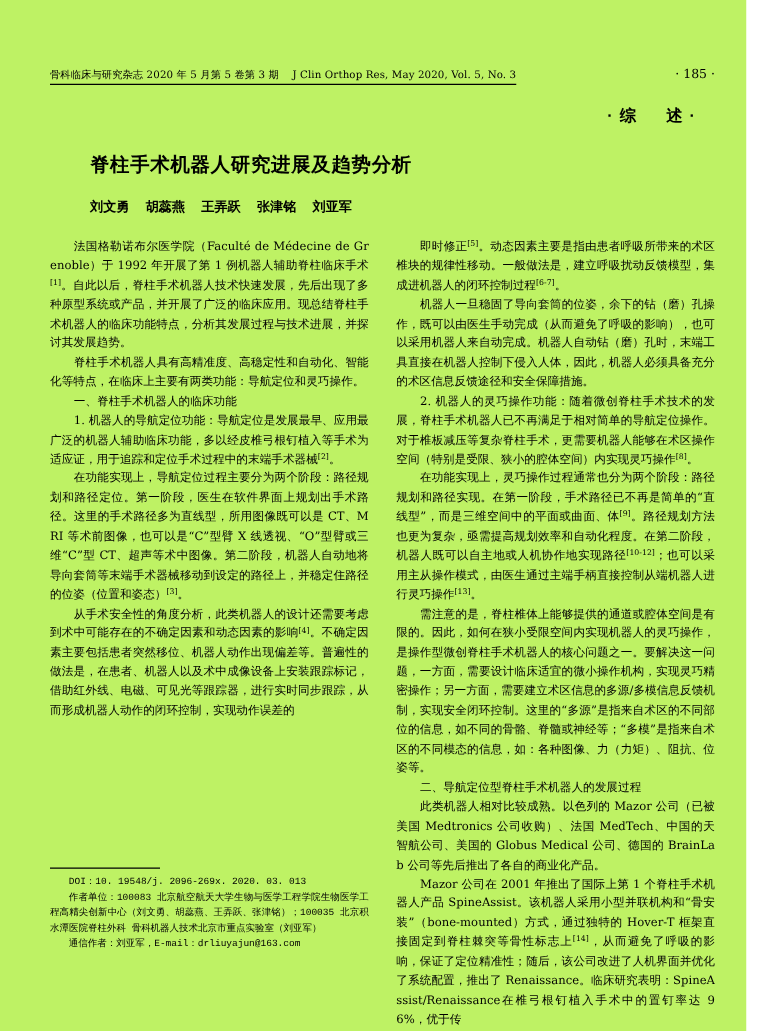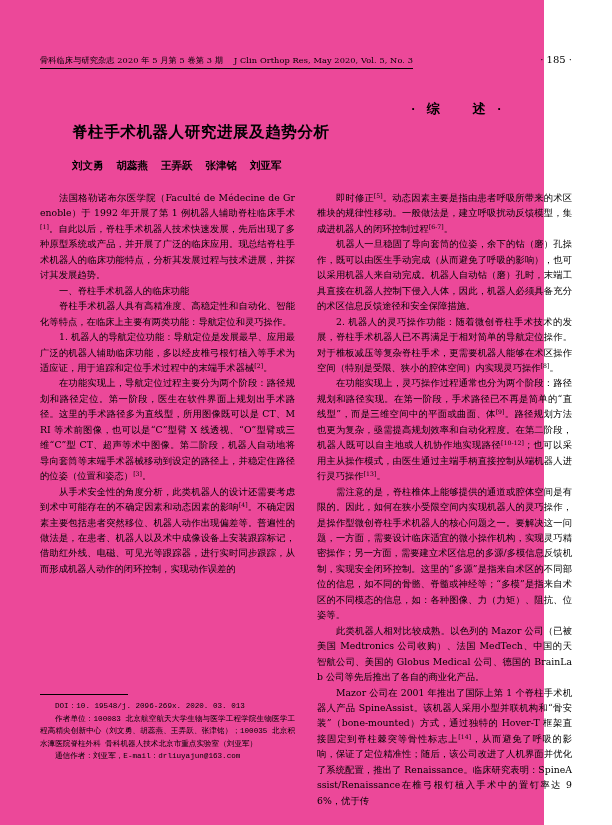--- a/index.html
+++ b/index.html
@@ -11,23 +11,23 @@
     width: 612px;
     height: 825px;
     font-family: "DejaVu Serif", "Liberation Serif", serif;
     color: #000000;
     position: relative;
     overflow: hidden;
   }
   .page {
     position: absolute;
     left: 0; top: 0;
-    width: 544px;
+    width: 597px;
     height: 825px;
-    background: #ec4899;
+    background: #bef264;
   }
 
   
   .running-head {
     position: absolute;
     left: 40px;
     top: 54px;
     width: 532px;
     display: flex;
     justify-content: space-between;
@@ -45,25 +45,25 @@
   .rh-en { font-family: "DejaVu Serif", "Liberation Serif", serif; }
   .running-head-right {
     font-size: 10px;
     white-space: nowrap;
   }
 
   
   .section-marker {
     position: absolute;
     right: 40px;
-    top: 100px;
+    top: 84px;
     font-size: 13px;
     font-weight: bold;
     letter-spacing: 1px;
-    font-family: Liberation Mono, monospace;
+    font-family: Liberation Sans, sans-serif;
   }
   .section-marker .gap { display: inline-block; width: 14px; }
 
   
   .article-title {
     position: absolute;
     left: 72px;
     top: 122px;
     font-size: 15.5px;
     font-weight: bold;
@@ -162,33 +162,34 @@
   <div class="article-title">脊柱手术机器人研究进展及趋势分析</div>
 
   <div class="authors">
     <span class="au">刘文勇</span><span class="au">胡蕊燕</span><span class="au">王弄跃</span><span class="au">张津铭</span><span class="au">刘亚军</span>
   </div>
 
   <div class="columns">
 
     <div class="col col-left">
       <p class="para">法国格勒诺布尔医学院（Faculté de Médecine de Grenoble）于 1992 年开展了第 1 例机器人辅助脊柱临床手术<sup>[1]</sup>。自此以后，脊柱手术机器人技术快速发展，先后出现了多种原型系统或产品，并开展了广泛的临床应用。现总结脊柱手术机器人的临床功能特点，分析其发展过程与技术进展，并探讨其发展趋势。</p>
+      <p class="para">脊柱手术机器人具有高精准度、高稳定性和自动化、智能化等特点，在临床上主要有两类功能：导航定位和灵巧操作。</p>
       <p class="para">一、脊柱手术机器人的临床功能</p>
-      <p class="para">脊柱手术机器人具有高精准度、高稳定性和自动化、智能化等特点，在临床上主要有两类功能：导航定位和灵巧操作。</p>
       <p class="para">1. 机器人的导航定位功能：导航定位是发展最早、应用最广泛的机器人辅助临床功能，多以经皮椎弓根钉植入等手术为适应证，用于追踪和定位手术过程中的末端手术器械<sup>[2]</sup>。</p>
       <p class="para">在功能实现上，导航定位过程主要分为两个阶段：路径规划和路径定位。第一阶段，医生在软件界面上规划出手术路径。这里的手术路径多为直线型，所用图像既可以是 CT、MRI 等术前图像，也可以是“C”型臂 X 线透视、“O”型臂或三维“C”型 CT、超声等术中图像。第二阶段，机器人自动地将导向套筒等末端手术器械移动到设定的路径上，并稳定住路径的位姿（位置和姿态）<sup>[3]</sup>。</p>
       <p class="para">从手术安全性的角度分析，此类机器人的设计还需要考虑到术中可能存在的不确定因素和动态因素的影响<sup>[4]</sup>。不确定因素主要包括患者突然移位、机器人动作出现偏差等。普遍性的做法是，在患者、机器人以及术中成像设备上安装跟踪标记，借助红外线、电磁、可见光等跟踪器，进行实时同步跟踪，从而形成机器人动作的闭环控制，实现动作误差的</p>
     </div>
 
     <div class="col col-right">
       <p class="para">即时修正<sup>[5]</sup>。动态因素主要是指由患者呼吸所带来的术区椎块的规律性移动。一般做法是，建立呼吸扰动反馈模型，集成进机器人的闭环控制过程<sup>[6-7]</sup>。</p>
       <p class="para">机器人一旦稳固了导向套筒的位姿，余下的钻（磨）孔操作，既可以由医生手动完成（从而避免了呼吸的影响），也可以采用机器人来自动完成。机器人自动钻（磨）孔时，末端工具直接在机器人控制下侵入人体，因此，机器人必须具备充分的术区信息反馈途径和安全保障措施。</p>
       <p class="para">2. 机器人的灵巧操作功能：随着微创脊柱手术技术的发展，脊柱手术机器人已不再满足于相对简单的导航定位操作。对于椎板减压等复杂脊柱手术，更需要机器人能够在术区操作空间（特别是受限、狭小的腔体空间）内实现灵巧操作<sup>[8]</sup>。</p>
       <p class="para">在功能实现上，灵巧操作过程通常也分为两个阶段：路径规划和路径实现。在第一阶段，手术路径已不再是简单的“直线型”，而是三维空间中的平面或曲面、体<sup>[9]</sup>。路径规划方法也更为复杂，亟需提高规划效率和自动化程度。在第二阶段，机器人既可以自主地或人机协作地实现路径<sup>[10-12]</sup>；也可以采用主从操作模式，由医生通过主端手柄直接控制从端机器人进行灵巧操作<sup>[13]</sup>。</p>
       <p class="para">需注意的是，脊柱椎体上能够提供的通道或腔体空间是有限的。因此，如何在狭小受限空间内实现机器人的灵巧操作，是操作型微创脊柱手术机器人的核心问题之一。要解决这一问题，一方面，需要设计临床适宜的微小操作机构，实现灵巧精密操作；另一方面，需要建立术区信息的多源/多模信息反馈机制，实现安全闭环控制。这里的“多源”是指来自术区的不同部位的信息，如不同的骨骼、脊髓或神经等；“多模”是指来自术区的不同模态的信息，如：各种图像、力（力矩）、阻抗、位姿等。</p>
+      <p class="para">二、导航定位型脊柱手术机器人的发展过程</p>
       <p class="para">此类机器人相对比较成熟。以色列的 Mazor 公司（已被美国 Medtronics 公司收购）、法国 MedTech、中国的天智航公司、美国的 Globus Medical 公司、德国的 BrainLab 公司等先后推出了各自的商业化产品。</p>
       <p class="para">Mazor 公司在 2001 年推出了国际上第 1 个脊柱手术机器人产品 SpineAssist。该机器人采用小型并联机构和“骨安装”（bone-mounted）方式，通过独特的 Hover-T 框架直接固定到脊柱棘突等骨性标志上<sup>[14]</sup>，从而避免了呼吸的影响，保证了定位精准性；随后，该公司改进了人机界面并优化了系统配置，推出了 Renaissance。临床研究表明：SpineAssist/Renaissance在椎弓根钉植入手术中的置钉率达 96%，优于传</p>
     </div>
   </div>
 
   <div class="footnote-rule"></div>
 
   <div class="footnotes">
     <p>DOI：10. 19548/j. 2096-269x. 2020. 03. 013</p>
     <p>作者单位：100083 北京航空航天大学生物与医学工程学院生物医学工程高精尖创新中心（刘文勇、胡蕊燕、王弄跃、张津铭）；100035 北京积水潭医院脊柱外科 骨科机器人技术北京市重点实验室（刘亚军）</p>

